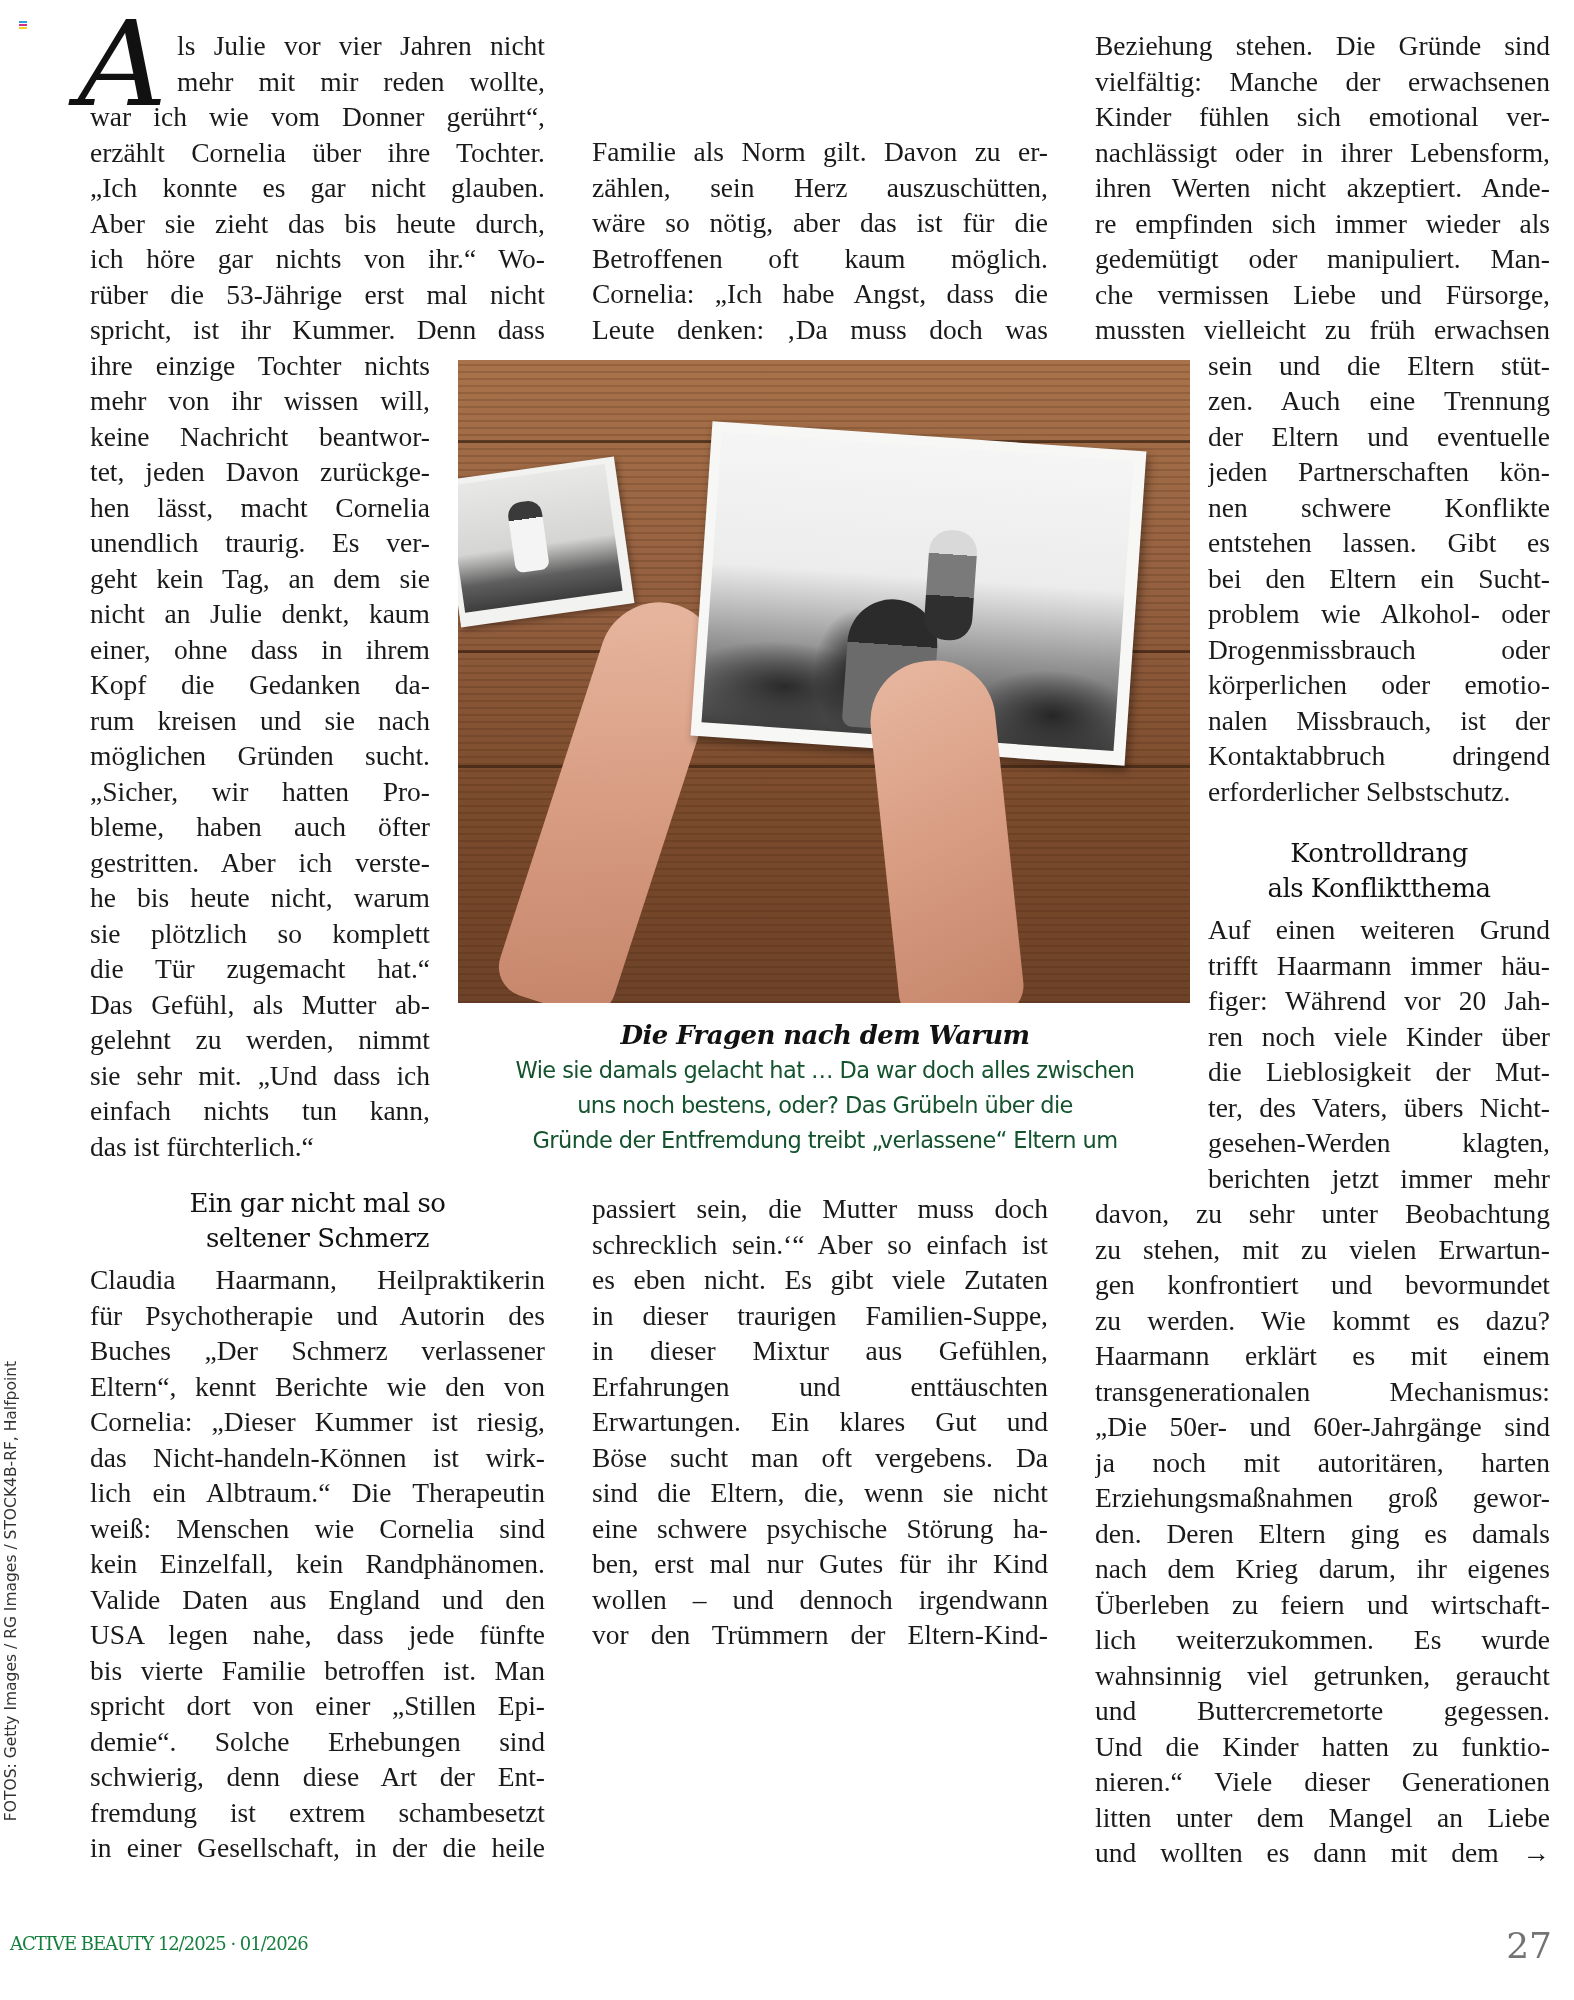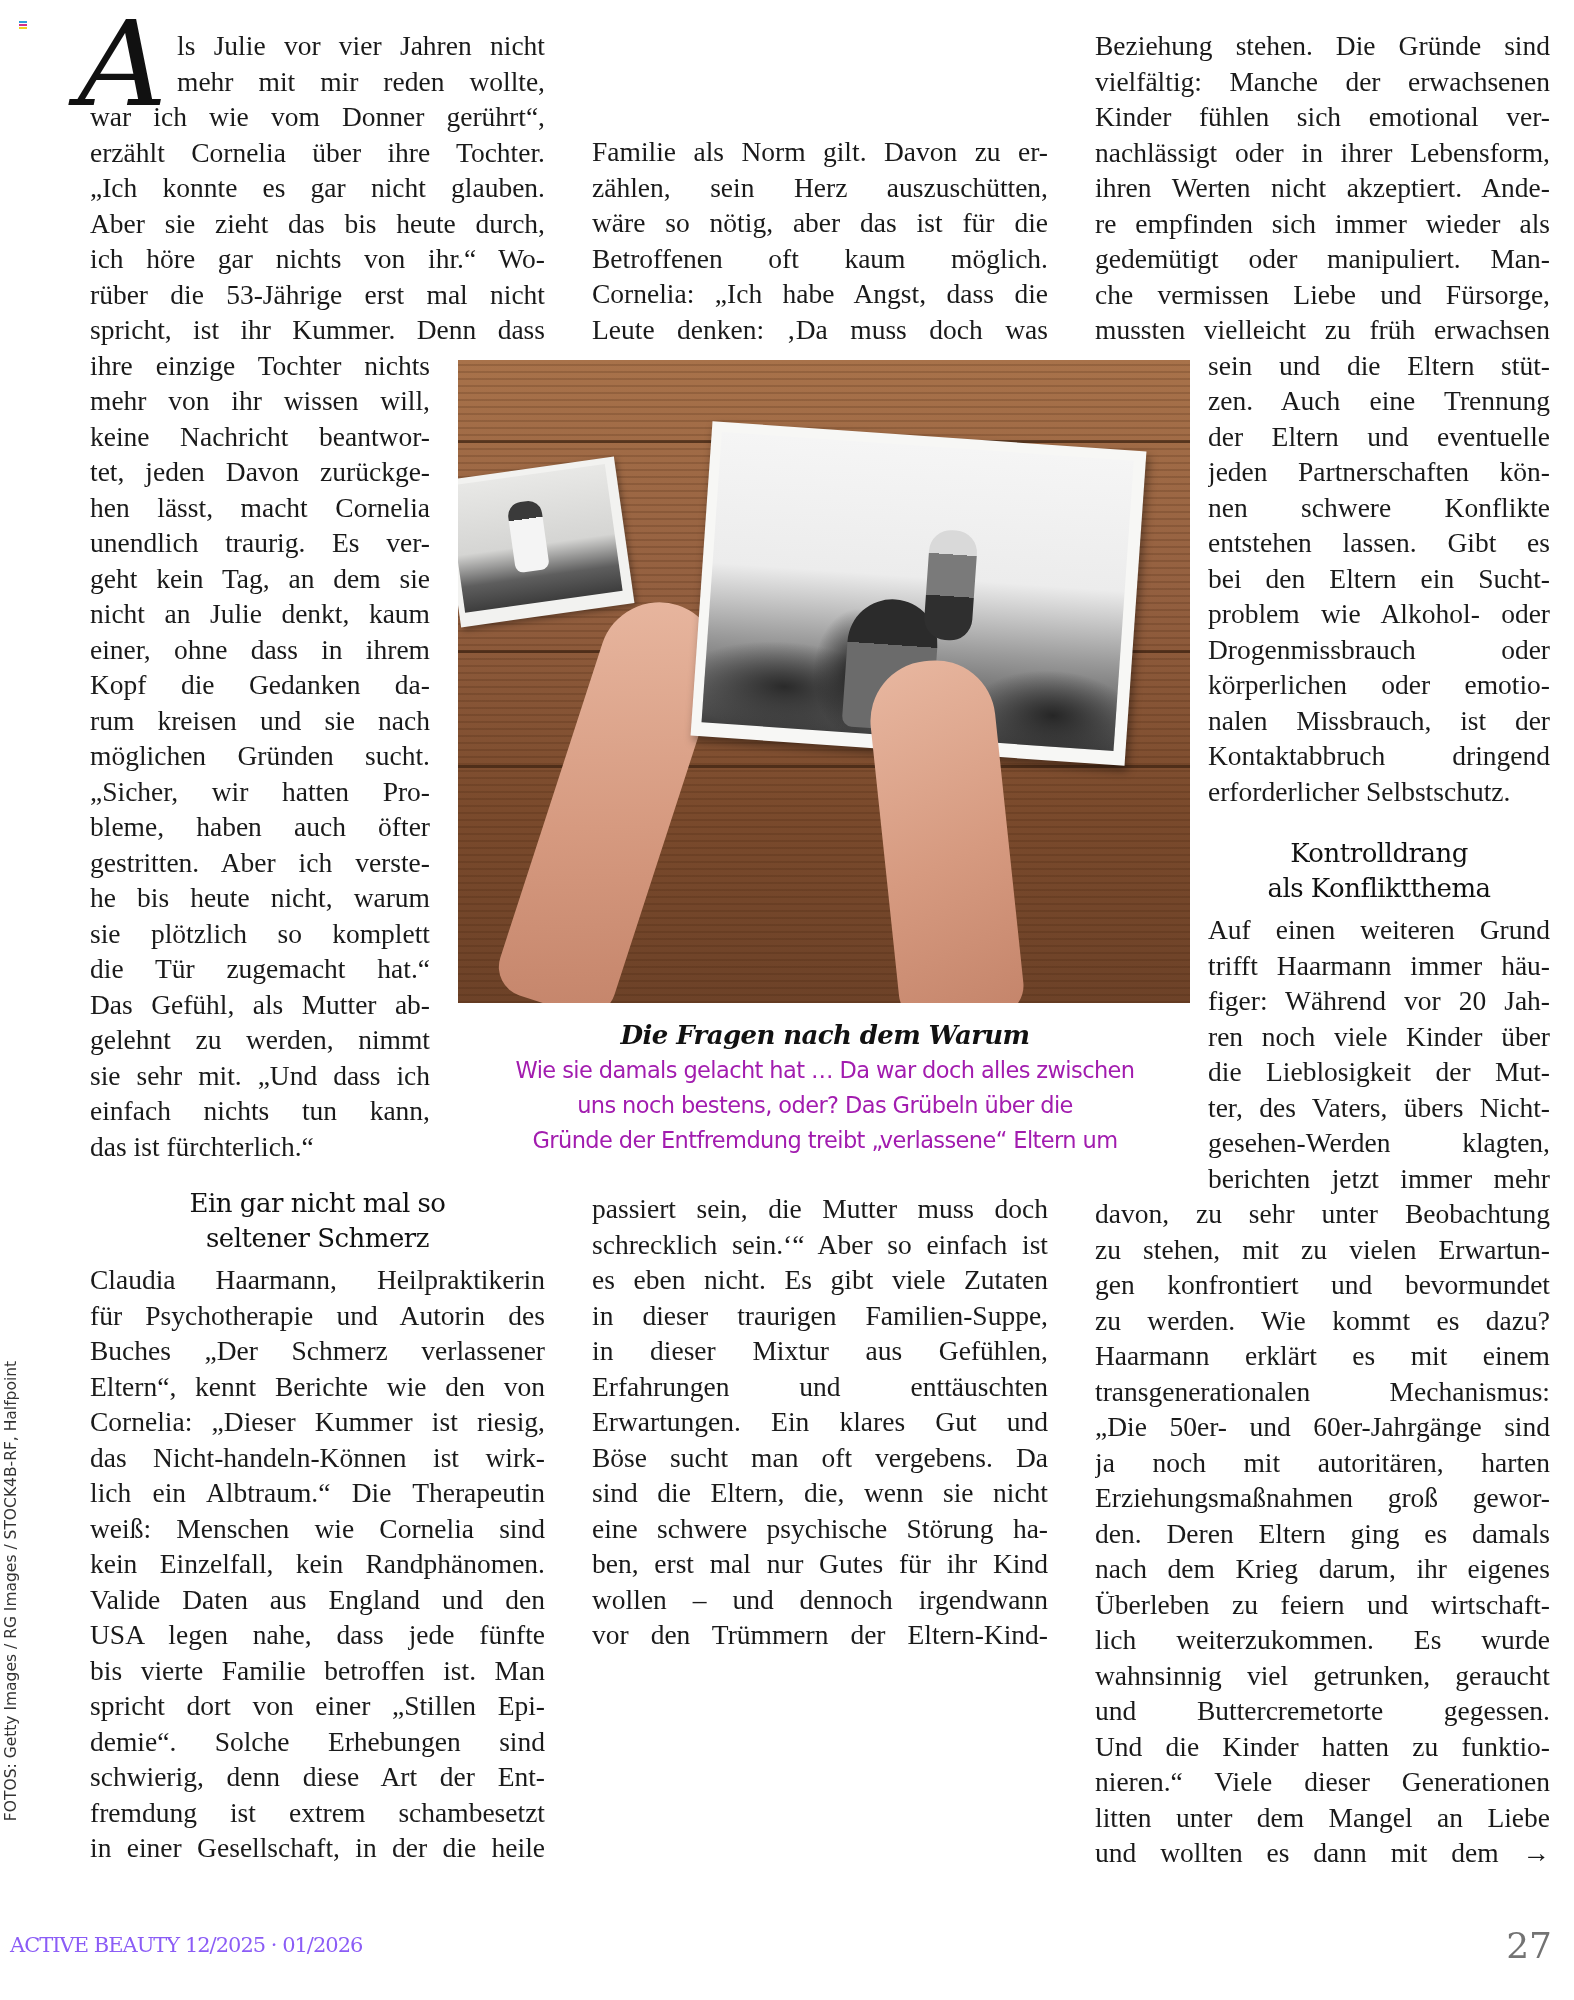--- a/index.html
+++ b/index.html
@@ -38,26 +38,26 @@
                     background:linear-gradient(180deg,#2b2b2b 0 35%,#6b6b6b 35% 100%); }
   .big-photo .baby { position:absolute; left:225px; top:92px; width:48px; height:110px; border-radius:22px;
                      background:linear-gradient(180deg,#d9d9d9 0 22%,#7a7a7a 22% 60%,#2f2f2f 60% 100%); }
   .hand { position:absolute; background:linear-gradient(160deg,#e8b7a0 0%,#d69a80 55%,#c4846a 100%);
           border-radius:60px 60px 30px 30px; }
   .caption-title { position:absolute; left:460px; width:730px; top:1018px; text-align:center;
                    font-family:"DejaVu Serif","Liberation Serif",serif; font-weight:bold; font-size:26px;
                    line-height:34px; letter-spacing:-0.6px; color:#111;font-style:italic; }
   .caption-line { position:absolute; left:460px; width:730px; text-align:center;
                   font-family:"DejaVu Sans","Liberation Sans",sans-serif; font-size:22.5px; line-height:34px;
-                  letter-spacing:-0.6px; color:#a21caf; }
+                  letter-spacing:-0.6px; color:#14532d; }
   .credit { position:absolute; left:-272px; top:1580px; width:570px; height:22px; transform:rotate(-90deg);
             font-family:"DejaVu Sans","Liberation Sans",sans-serif; font-size:15.5px; color:#333; white-space:nowrap;
             text-align:center; }
   .footer-left { position:absolute; left:10px; top:1933px; font-family:"DejaVu Serif","Liberation Serif",serif;
-                 font-size:21px; letter-spacing:-1px; color:#8b5cf6; }
+                 font-size:18px; letter-spacing:-1px; color:#15803d; }
   .footer-right { position:absolute; right:22px; top:1925px; font-family:"DejaVu Serif","Liberation Serif",serif;
                   font-size:36px; color:#737373; }
 </style>
 </head>
 <body>
 
 <div class="print-mark">
   <span style="background:#2ea0d8"></span>
     <span style="background:#d0308a"></span>
     <span style="background:#f0d020"></span>

